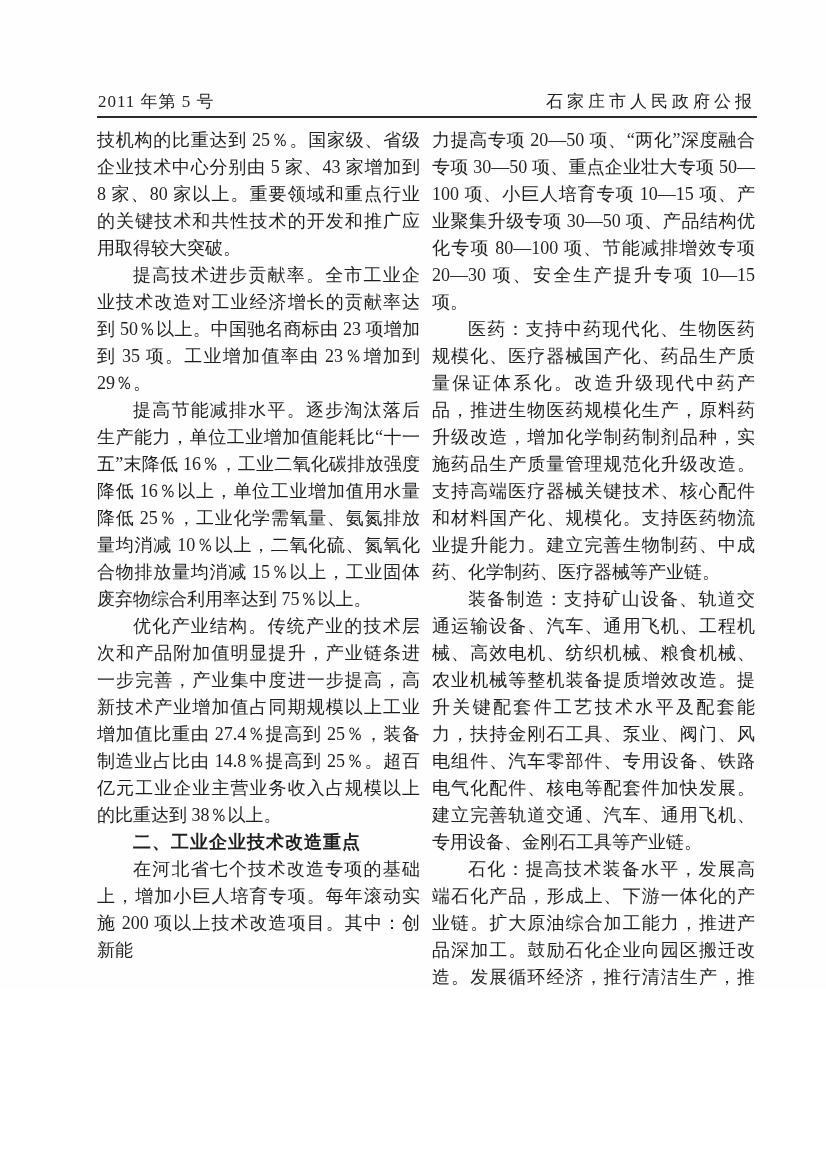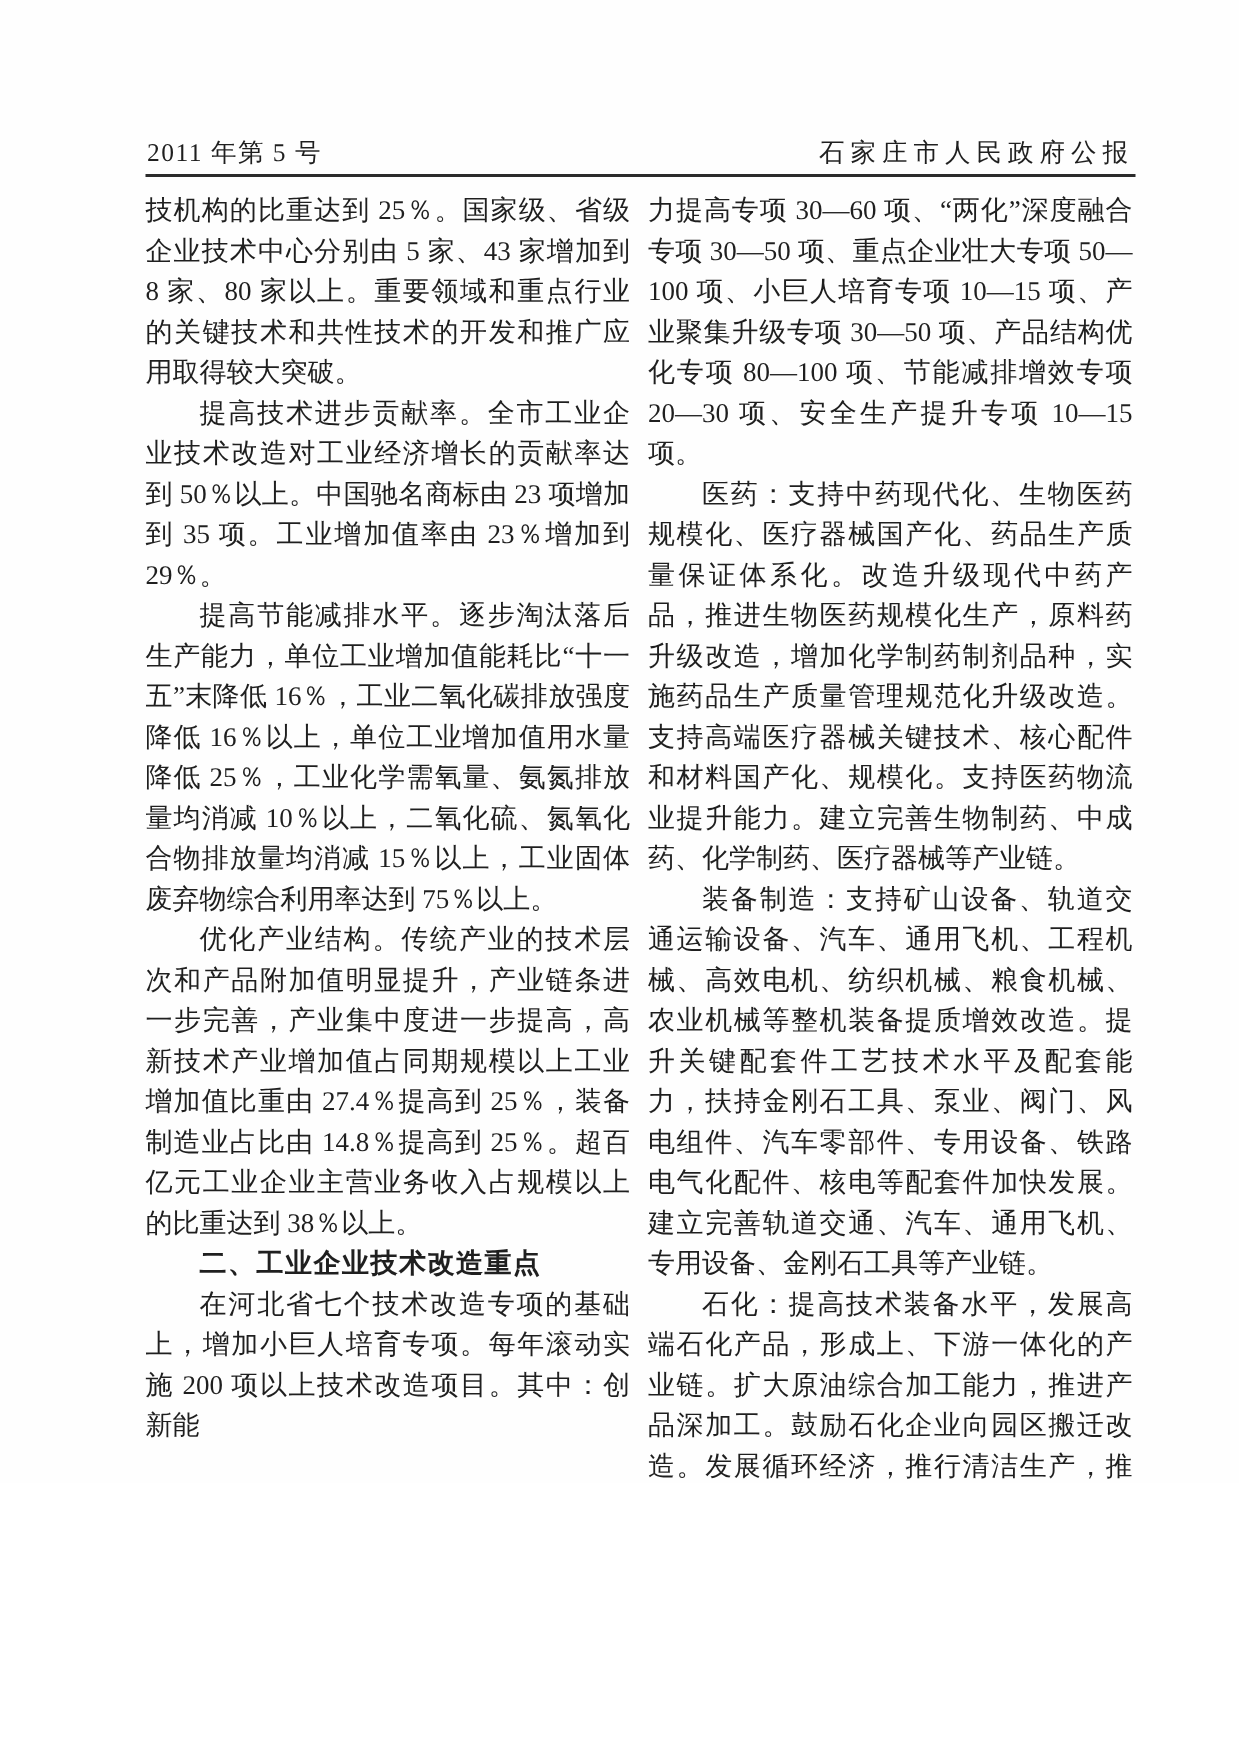--- a/index.html
+++ b/index.html
@@ -79,21 +79,21 @@
   <div class="col col-left">
     <p class="noindent">技机构的比重达到 25％。国家级、省级企业技术中心分别由 5 家、43 家增加到 8 家、80 家以上。重要领域和重点行业的关键技术和共性技术的开发和推广应用取得较大突破。</p>
     <p class="indent">提高技术进步贡献率。全市工业企业技术改造对工业经济增长的贡献率达到 50％以上。中国驰名商标由 23 项增加到 35 项。工业增加值率由 23％增加到 29％。</p>
     <p class="indent">提高节能减排水平。逐步淘汰落后生产能力，单位工业增加值能耗比“十一五”末降低 16％，工业二氧化碳排放强度降低 16％以上，单位工业增加值用水量降低 25％，工业化学需氧量、氨氮排放量均消减 10％以上，二氧化硫、氮氧化合物排放量均消减 15％以上，工业固体废弃物综合利用率达到 75％以上。</p>
     <p class="indent">优化产业结构。传统产业的技术层次和产品附加值明显提升，产业链条进一步完善，产业集中度进一步提高，高新技术产业增加值占同期规模以上工业增加值比重由 27.4％提高到 25％，装备制造业占比由 14.8％提高到 25％。超百亿元工业企业主营业务收入占规模以上的比重达到 38％以上。</p>
     <p class="indent heading">二、工业企业技术改造重点</p>
     <p class="indent">在河北省七个技术改造专项的基础上，增加小巨人培育专项。每年滚动实施 200 项以上技术改造项目。其中：创新能</p>
   </div>
 
   <div class="col col-right">
-    <p class="noindent">力提高专项 30—60 项、“两化”深度融合专项 30—50 项、重点企业壮大专项 50—100 项、小巨人培育专项 10—15 项、产业聚集升级专项 30—50 项、产品结构优化专项 80—100 项、节能减排增效专项 20—30 项、安全生产提升专项 10—15 项。</p>
+    <p class="noindent">力提高专项 20—50 项、“两化”深度融合专项 30—50 项、重点企业壮大专项 50—100 项、小巨人培育专项 10—15 项、产业聚集升级专项 30—50 项、产品结构优化专项 80—100 项、节能减排增效专项 20—30 项、安全生产提升专项 10—15 项。</p>
     <p class="indent">医药：支持中药现代化、生物医药规模化、医疗器械国产化、药品生产质量保证体系化。改造升级现代中药产品，推进生物医药规模化生产，原料药升级改造，增加化学制药制剂品种，实施药品生产质量管理规范化升级改造。支持高端医疗器械关键技术、核心配件和材料国产化、规模化。支持医药物流业提升能力。建立完善生物制药、中成药、化学制药、医疗器械等产业链。</p>
     <p class="indent">装备制造：支持矿山设备、轨道交通运输设备、汽车、通用飞机、工程机械、高效电机、纺织机械、粮食机械、农业机械等整机装备提质增效改造。提升关键配套件工艺技术水平及配套能力，扶持金刚石工具、泵业、阀门、风电组件、汽车零部件、专用设备、铁路电气化配件、核电等配套件加快发展。建立完善轨道交通、汽车、通用飞机、专用设备、金刚石工具等产业链。</p>
     <p class="indent">石化：提高技术装备水平，发展高端石化产品，形成上、下游一体化的产业链。扩大原油综合加工能力，推进产品深加工。鼓励石化企业向园区搬迁改造。发展循环经济，推行清洁生产，推广资源综合利用和废弃物资源化技术。延伸与完善石油化工、煤化工、盐化工、精细化工等</p>
   </div>
 
   <div class="footer">
     <span class="dash">—</span>
     <span class="num">15</span>
     <span class="dash">—</span>
   </div>

